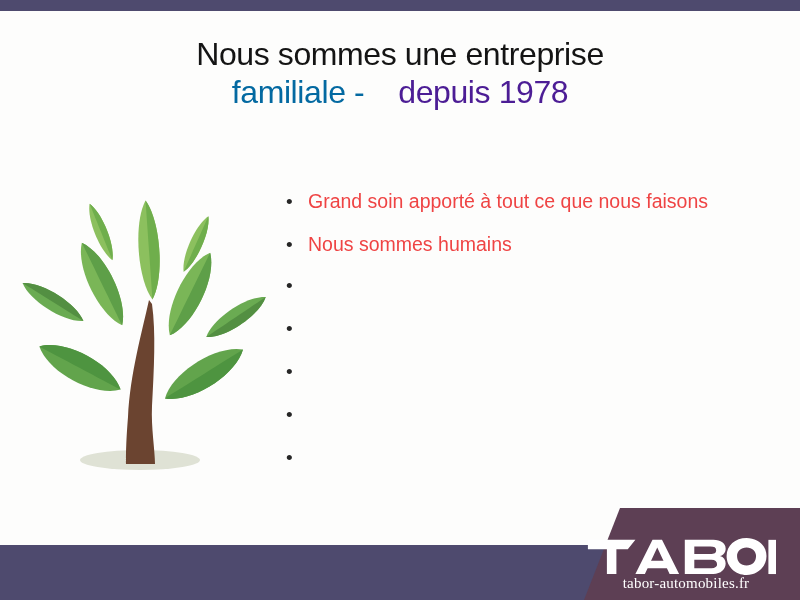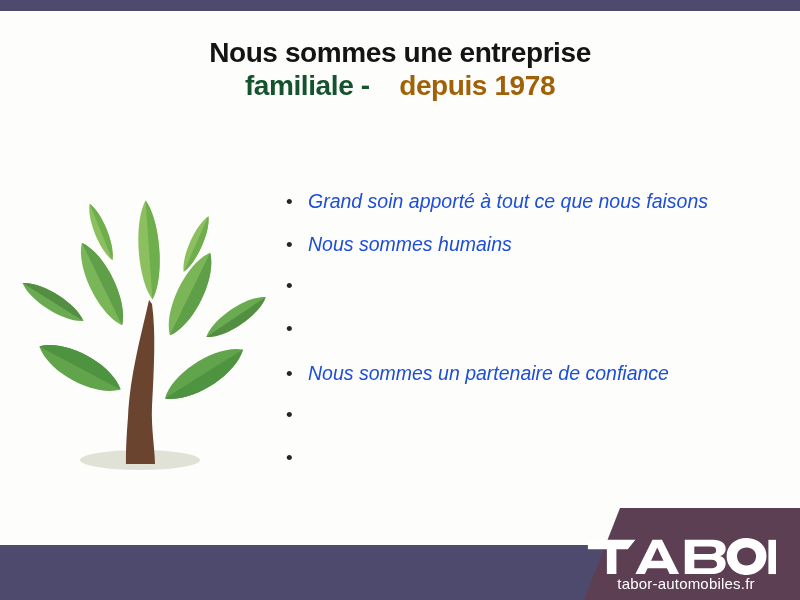--- a/index.html
+++ b/index.html
@@ -28,31 +28,31 @@
 
   
   .title-block {
     position: absolute;
     left: 0; top: 36px;
     width: 800px;
     text-align: center;
     line-height: 1.18;
   }
   .title-line {
-    font-size: 28px;
-    font-weight: bold;
+    font-size: 32px;
+    font-weight: normal;
     color: #141414;
     letter-spacing: -0.4px;
     white-space: nowrap;
   }
   .title-accent {
-    color: #a16207;
+    color: #4c1d95;
   }
   .title-dash {
-    color: #14532d;
+    color: #0369a1;
     margin-top: 41px;
   }
 
   
   .bullets {
     position: absolute;
     left: 286px;
     top: 190px;
     width: 500px;
   }
@@ -63,23 +63,22 @@
   }
   .bullet-dot {
     width: 22px;
     flex: 0 0 22px;
     color: #262626;
     font-size: 19px;
     line-height: 1;
   }
   .bullet-text {
     font-size: 19.5px;
-    color: #1d4ed8;
+    color: #ef4444;
     white-space: nowrap;
-    font-style: italic;
   }
 
   
   .tree {
     position: absolute;
     left: 22px;
     top: 192px;
     width: 252px;
     height: 292px;
   }
@@ -97,20 +96,21 @@
     width: 250px; height: 92px;
     background: #5d3f54;
     clip-path: polygon(34px 92px, 70px 0px, 250px 0px, 250px 92px);
   }
   .logo-wrap {
     position: absolute;
     right: 14px;
     bottom: 8px;
     width: 200px;
     text-align: center;
+    font-family: Liberation Serif, serif;
   }
   .logo-mark {
     display: block;
     height: 40px;
   }
   .logo-url {
     display: block;
     color: #ffffff;
     font-size: 15px;
     letter-spacing: 0.2px;
@@ -204,21 +204,20 @@
       <span class="bullet-text">Nous sommes humains</span>
     </div>
     <div class="bullet-row">
       <span class="bullet-dot">•</span>
     </div>
     <div class="bullet-row">
       <span class="bullet-dot">•</span>
     </div>
     <div class="bullet-row">
       <span class="bullet-dot">•</span>
-      <span class="bullet-text">Nous sommes un partenaire de confiance</span>
     </div>
     <div class="bullet-row">
       <span class="bullet-dot">•</span>
     </div>
     <div class="bullet-row">
       <span class="bullet-dot">•</span>
     </div>
   </div>
 
   <div class="footer-dark"></div>

